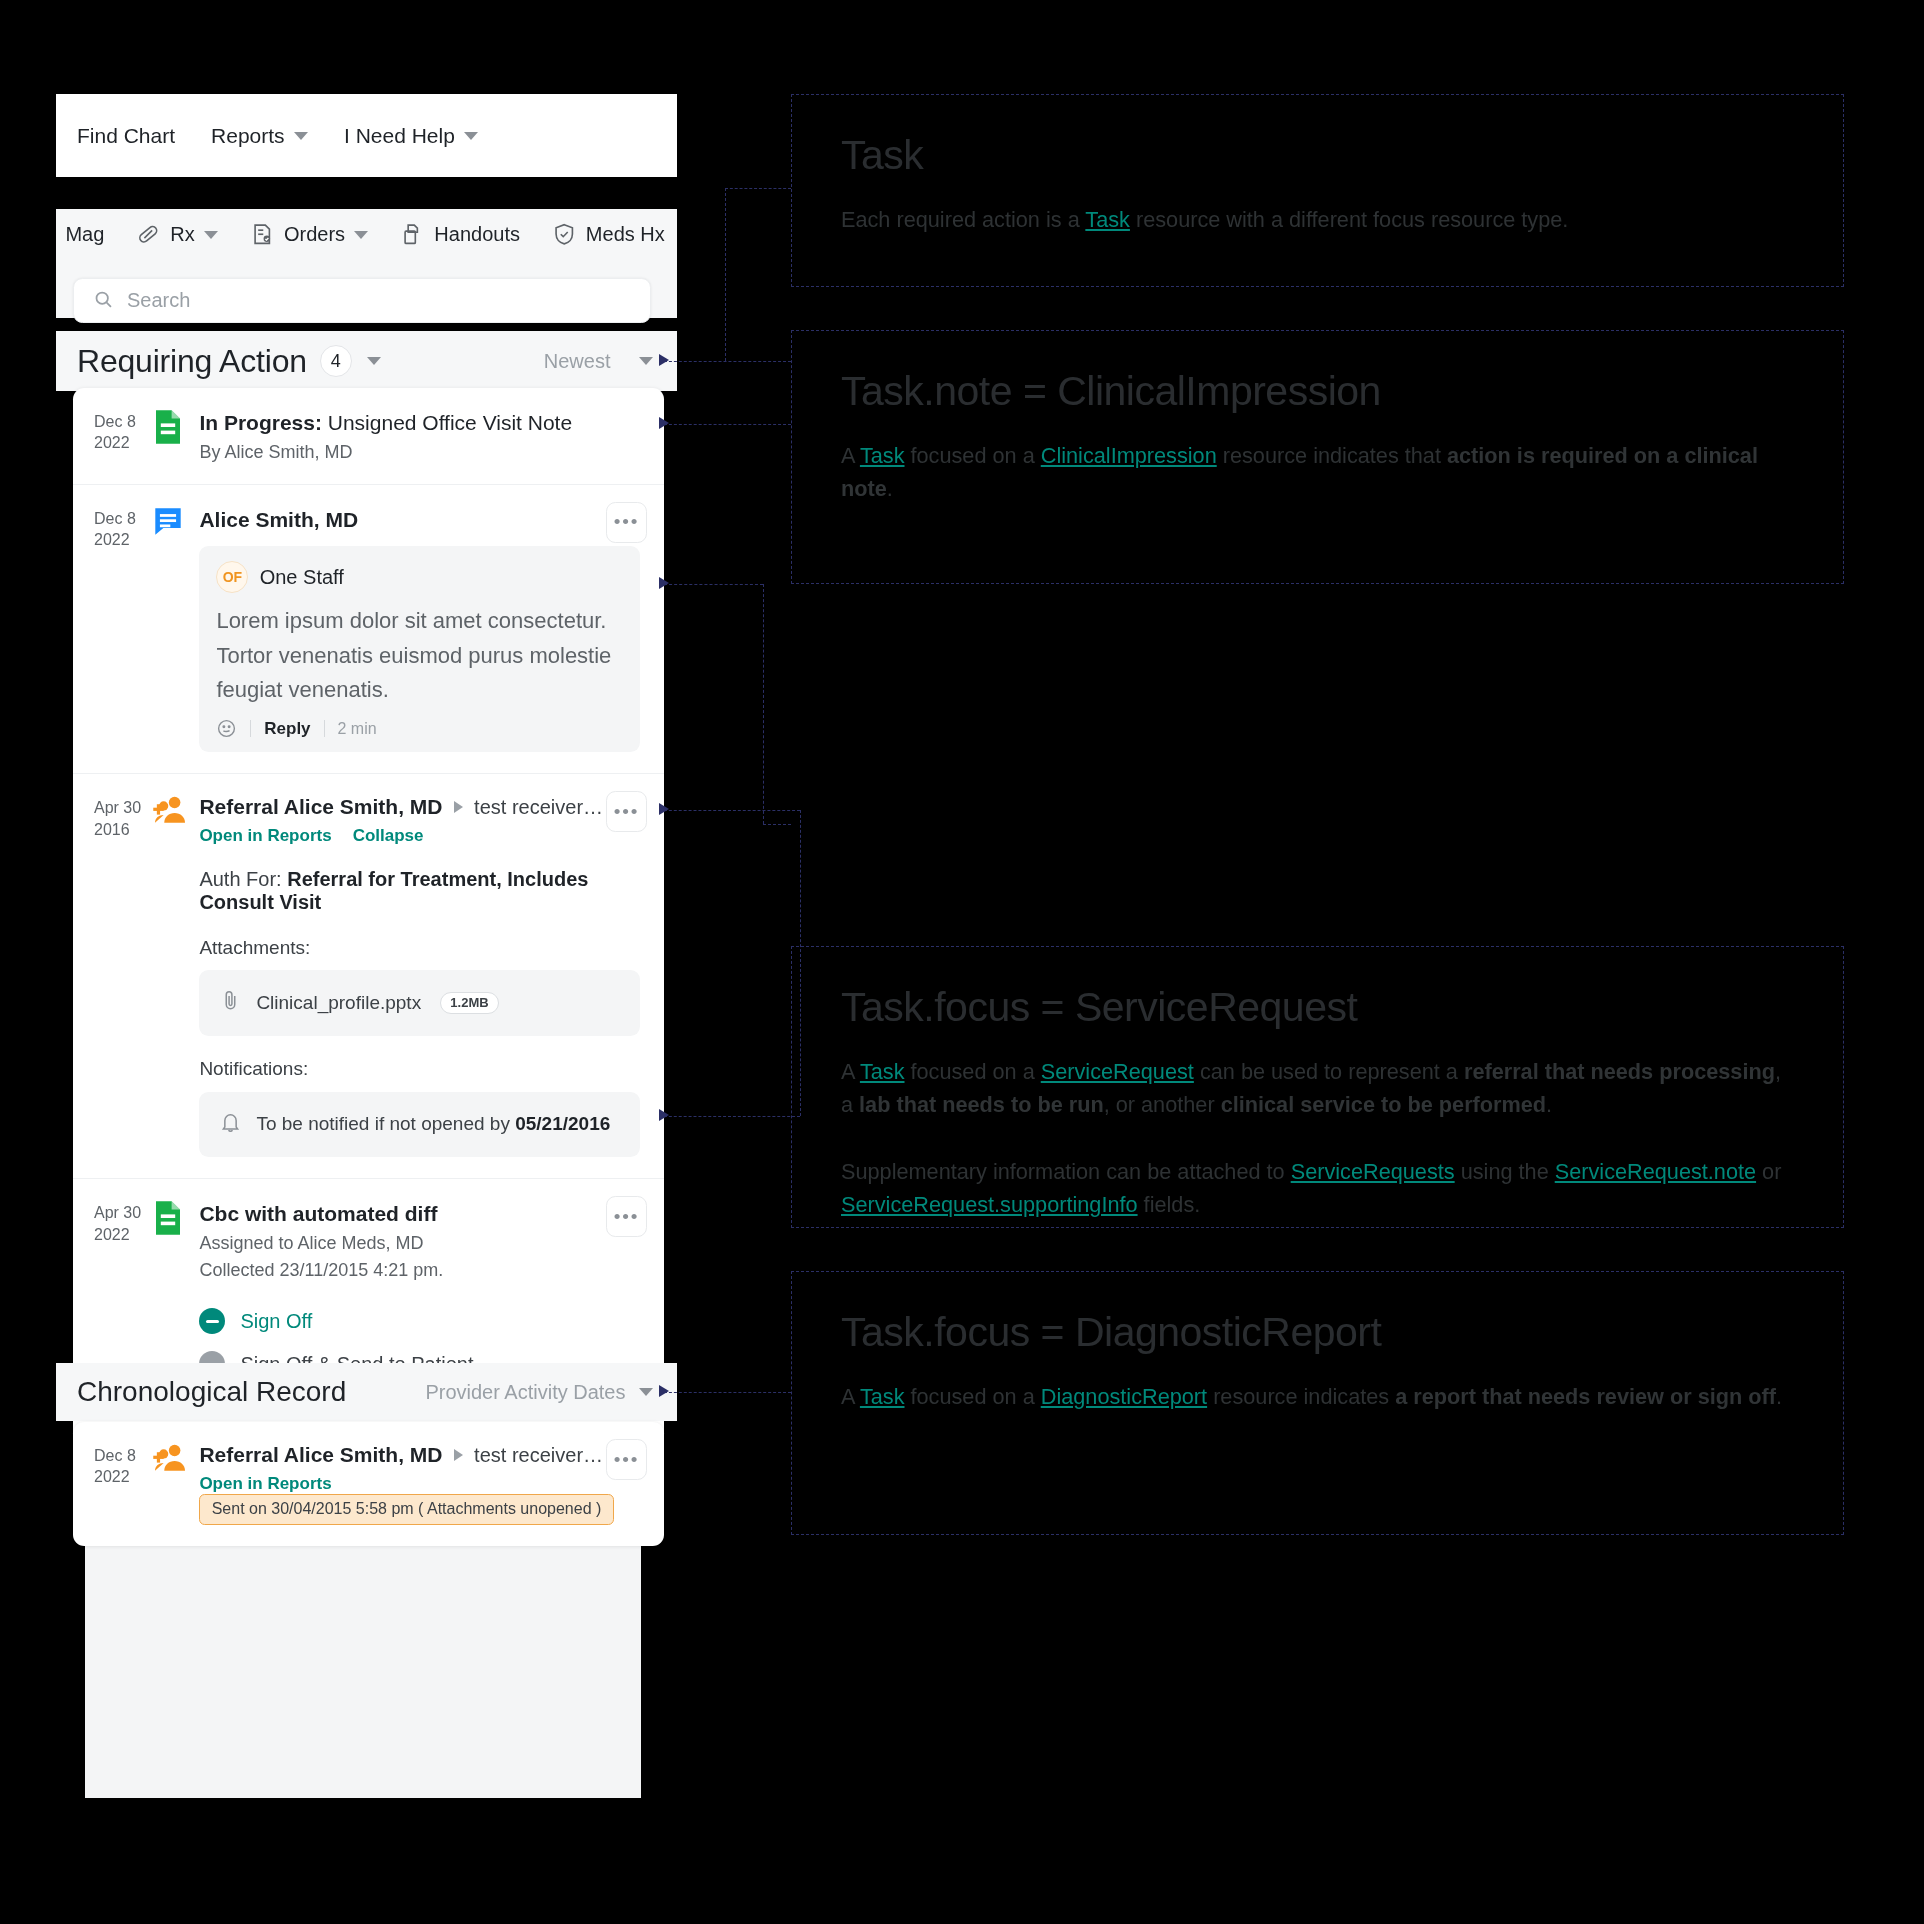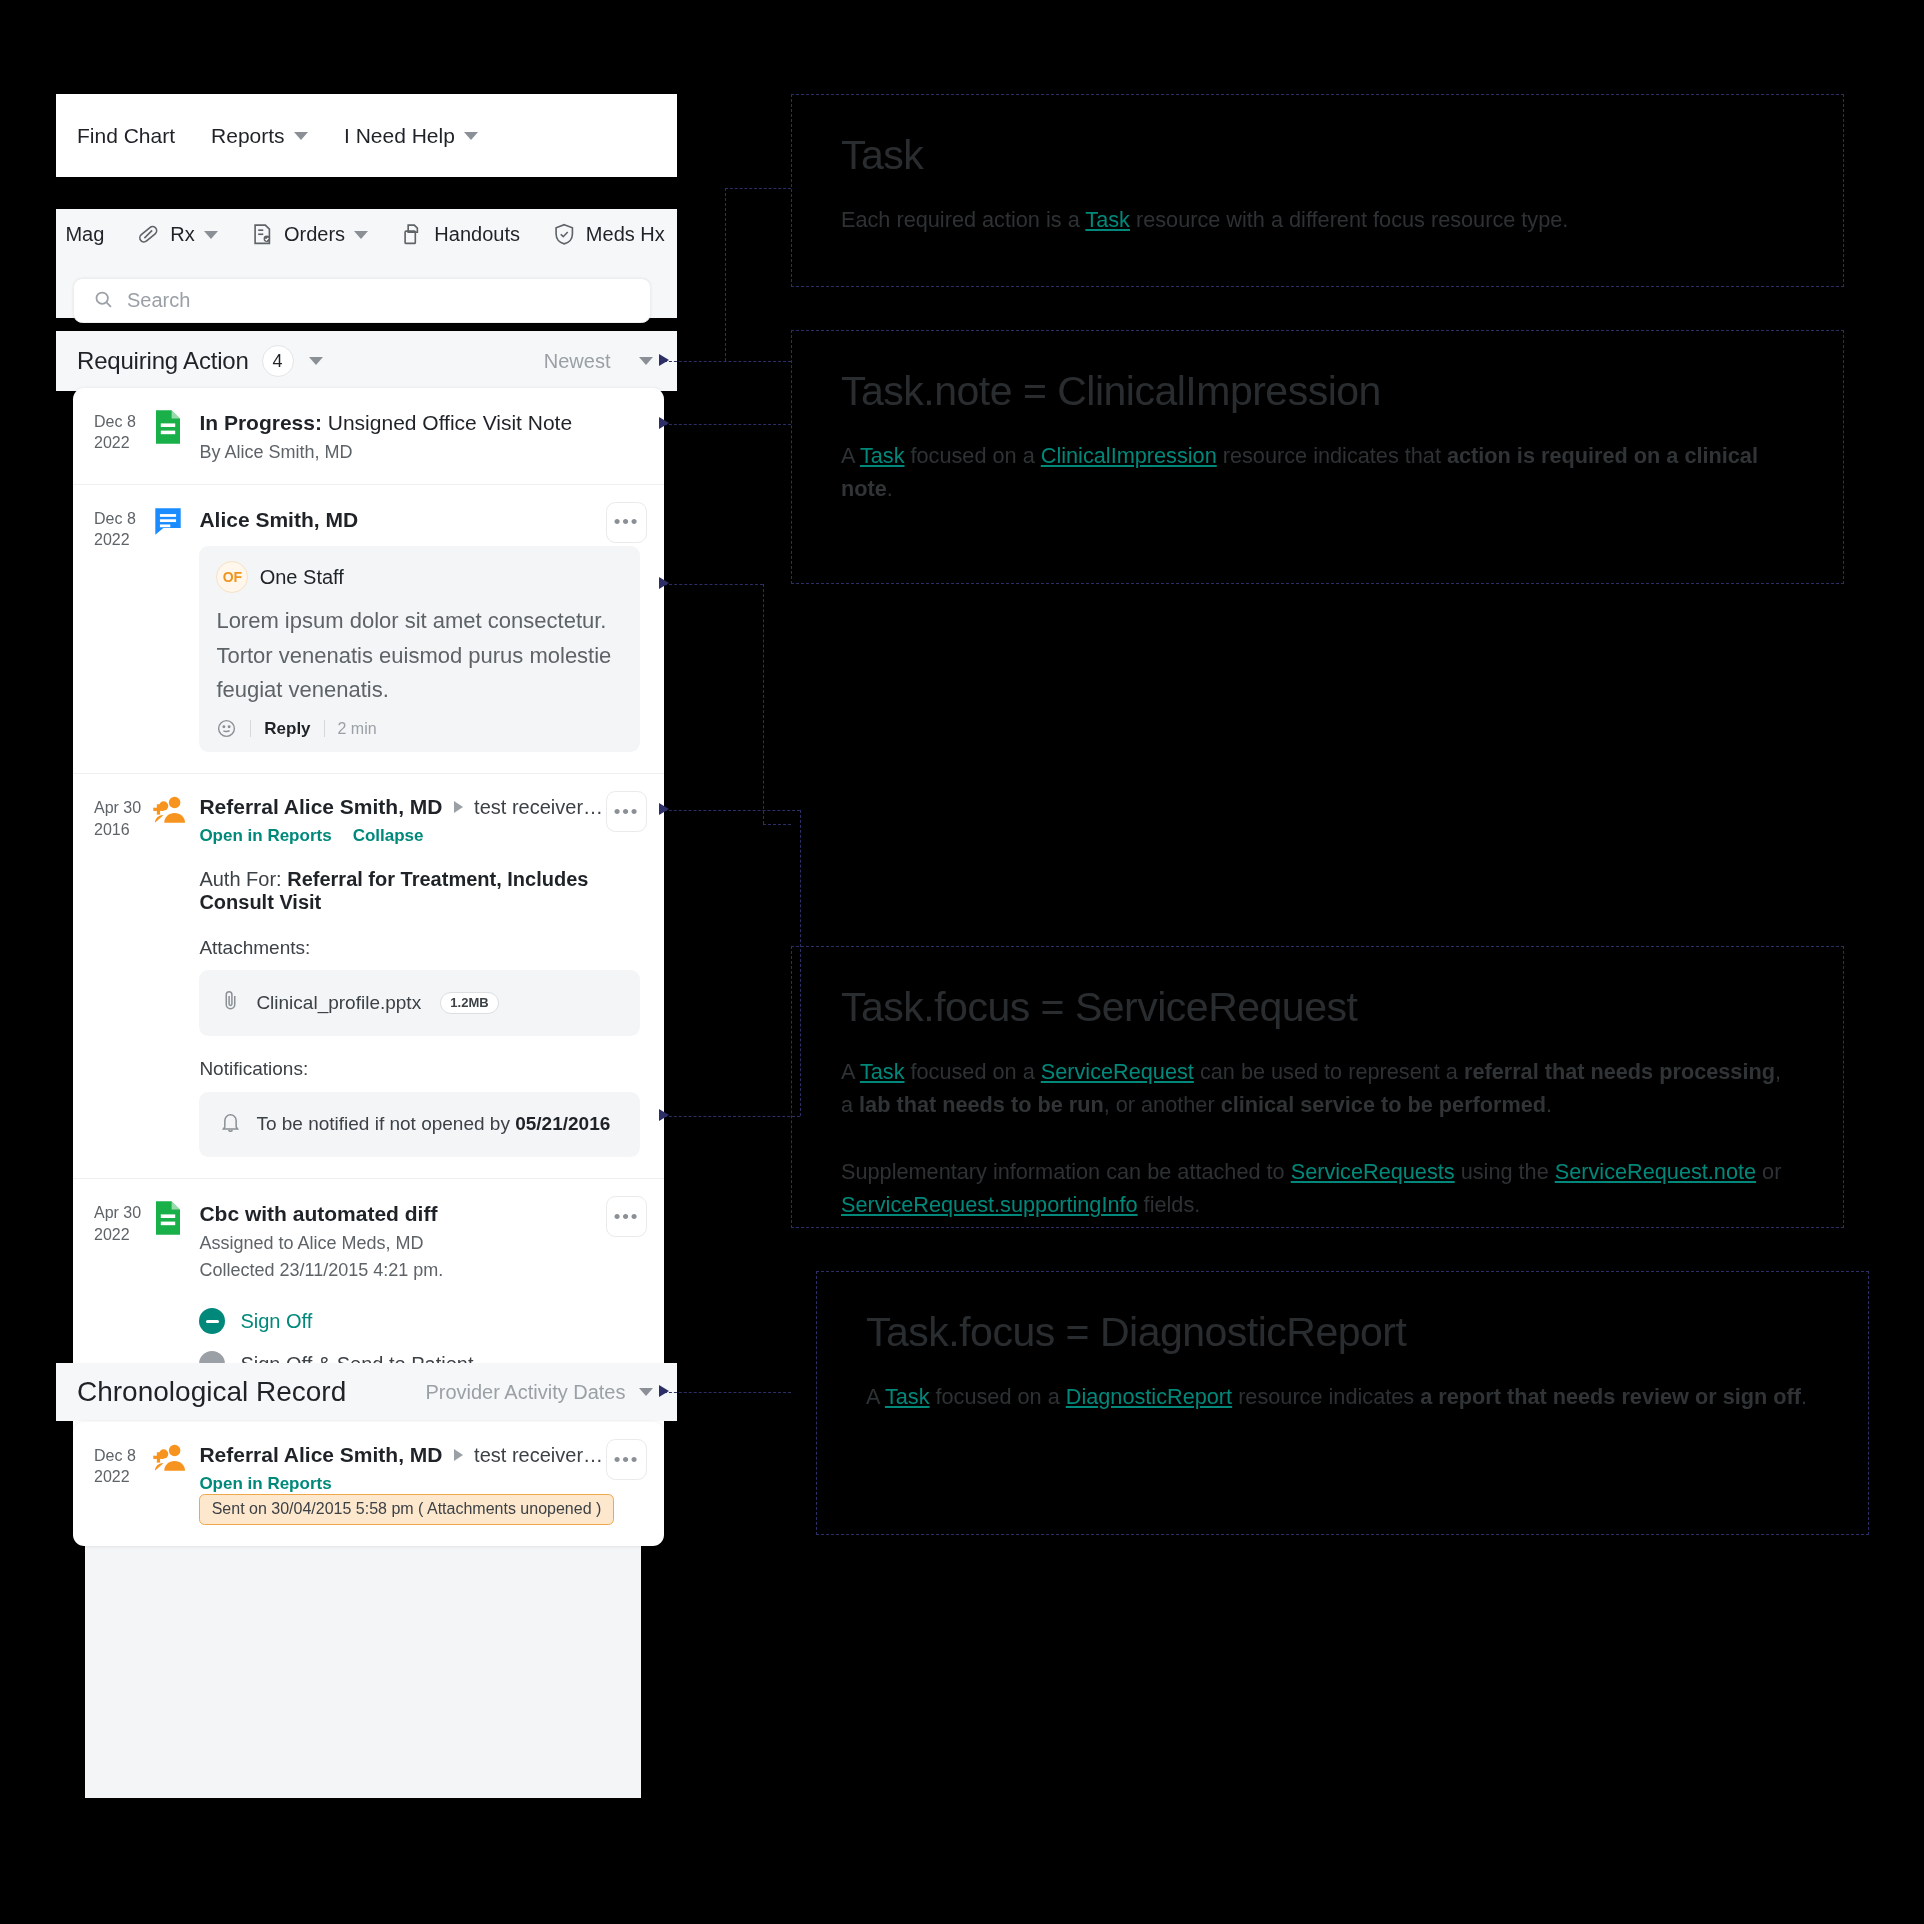--- a/index.html
+++ b/index.html
@@ -49,21 +49,21 @@
     box-shadow: 0 0.9px 2.8px rgba(0,0,0,.07);
   }
   .searchbox .ph { font-size: 20px; color:#9aa0a6; }
 
   
   .sechead {
     left: 56px; top: 331px; width: 621px; height: 60px;
     background: #f6f7f8;
     display:flex; align-items:center; padding: 0 24.5px 0 21px;
   }
-  .sechead .title { font-size: 24px; color:#1f2328; letter-spacing:-0.2px; }
+  .sechead .title { font-size: 32px; color:#1f2328; letter-spacing:-0.2px; }
   .count-pill {
     margin-left: 13px; width: 32px; height: 32px; border-radius: 50%;
     background:#fff; border:0.9px solid #e3e5e8;
     display:flex; align-items:center; justify-content:center;
     font-size: 18px; color:#1f2328;
   }
   .sechead .caret { margin-left: 15px; }
   .sechead .right { margin-left:auto; display:flex; align-items:center; gap:13px; }
   .sechead .sortlbl { font-size: 20px; color:#9aa0a6; }
 
@@ -511,21 +511,21 @@
 
 
   <div class="panel" style="left:791px; top:946px; width:1053px; height:282px;">
     <div class="p-title">Task.focus = ServiceRequest</div>
     <div class="panel-body">
         <div class="p-body"><span>A </span><span class="lk">Task</span><span> focused on a </span><span class="lk">ServiceRequest</span><span> can be used to represent a </span><span class="bd">referral that needs processing</span><span>, a </span><span class="bd">lab that needs to be run</span><span>, or another </span><span class="bd">clinical service to be performed</span><span>.</span></div>
         <div class="p-body"><span>Supplementary information can be attached to </span><span class="lk">ServiceRequests</span><span> using the </span><span class="lk">ServiceRequest.note</span><span> or </span><span class="lk">ServiceRequest.supportingInfo</span><span> fields.</span></div>
       </div>
   </div>
 
-  <div class="panel" style="left:816px; top:1271px; width:1053px; height:264px;">
+  <div class="panel" style="left:791px; top:1271px; width:1053px; height:264px;">
     <div class="p-title">Task.focus = DiagnosticReport</div>
     <div class="panel-body">
         <div class="p-body"><span>A </span><span class="lk">Task</span><span> focused on a </span><span class="lk">DiagnosticReport</span><span> resource indicates </span><span class="bd">a report that needs review or sign off</span><span>.</span></div>
       </div>
   </div>
 
 </div>
 
 
 </body></html>

